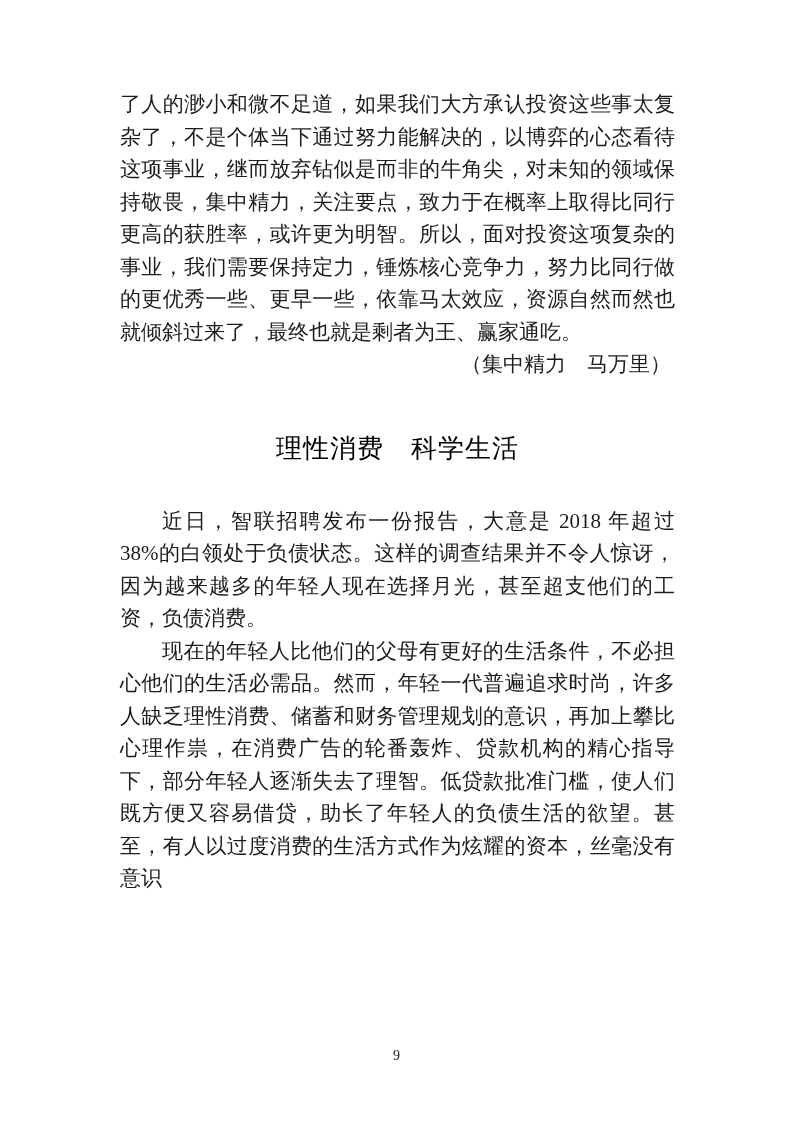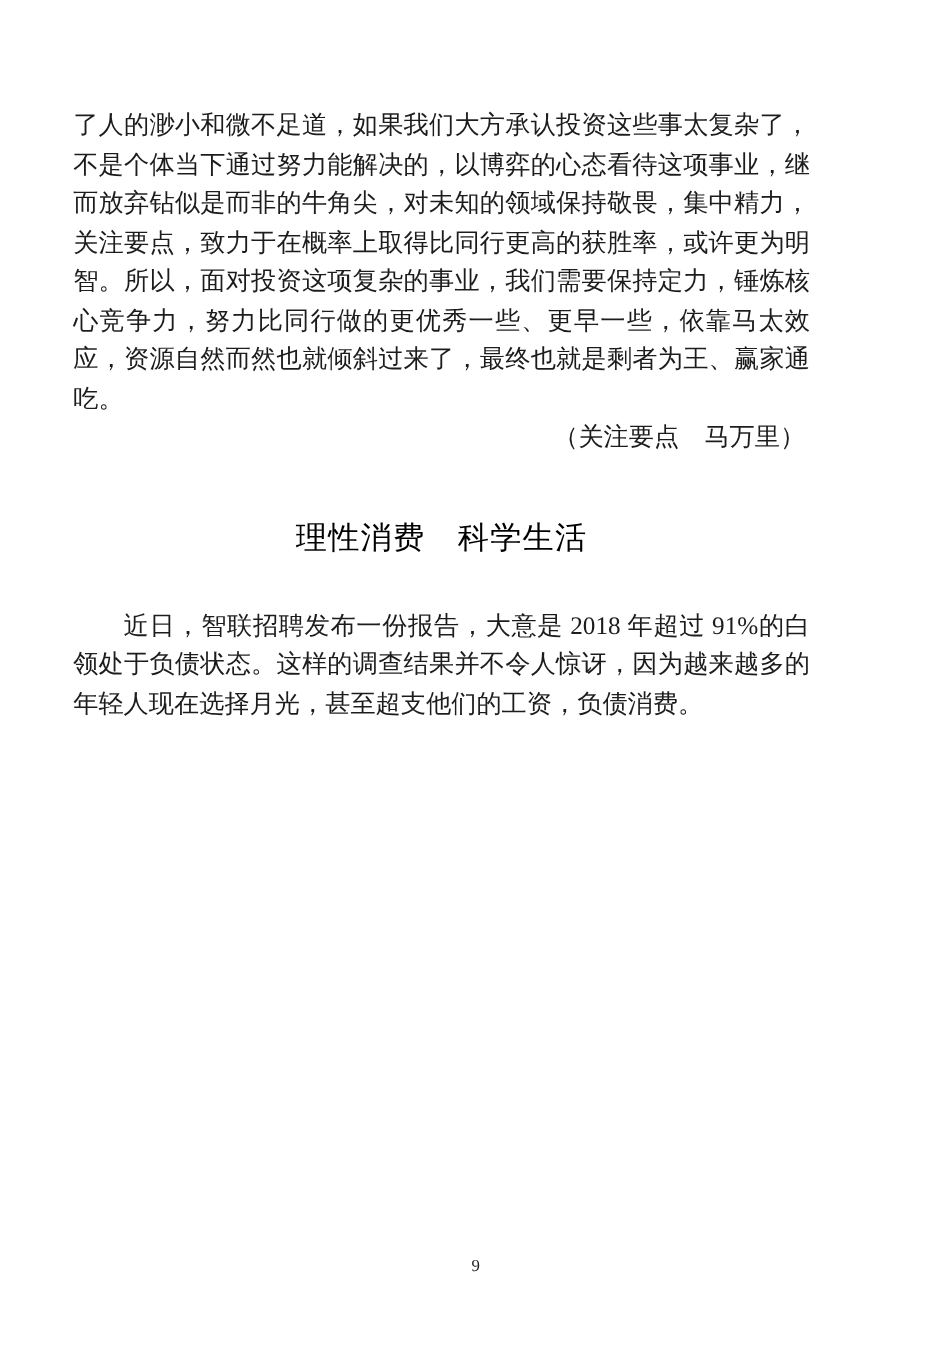--- a/index.html
+++ b/index.html
@@ -12,21 +12,21 @@
     position: relative;
     font-family: "Liberation Serif", "DejaVu Serif", serif;
     color: #1a1a1a;
   }
   .page {
     position: absolute;
     top: 0; left: 0;
     width: 793px;
     height: 1122px;
     background: #ffffff;
-    padding: 88px 118px 0 61px;
+    padding: 88px 118px 0 120px;
     overflow: hidden;
   }
   .body-text {
     font-size: 21px;
     line-height: 32.5px;
     text-align: justify;
     text-justify: inter-ideograph;
     color: #1c1c1c;
   }
   .continuation {
@@ -71,23 +71,24 @@
     font-family: "Liberation Serif", "DejaVu Serif", serif;
   }
 </style>
 </head>
 <body>
 
 <div class="page">
 
   <div class="body-text continuation">了人的渺小和微不足道，如果我们大方承认投资这些事太复杂了，不是个体当下通过努力能解决的，以博弈的心态看待这项事业，继而放弃钻似是而非的牛角尖，对未知的领域保持敬畏，集中精力，关注要点，致力于在概率上取得比同行更高的获胜率，或许更为明智。所以，面对投资这项复杂的事业，我们需要保持定力，锤炼核心竞争力，努力比同行做的更优秀一些、更早一些，依靠马太效应，资源自然而然也就倾斜过来了，最终也就是剩者为王、赢家通吃。</div>
 
-  <div class="attribution">（关注要点　马万里）</div>
+  <div class="attribution">（集中精力　马万里）</div>
 
   <h1 class="article-title">理性消费　科学生活</h1>
 
-  <p class="para">近日，智联招聘发布一份报告，大意是 2018 年超过 91%的白领处于负债状态。这样的调查结果并不令人惊讶，因为越来越多的年轻人现在选择月光，甚至超支他们的工资，负债消费。</p>
+  <p class="para">近日，智联招聘发布一份报告，大意是 2018 年超过 38%的白领处于负债状态。这样的调查结果并不令人惊讶，因为越来越多的年轻人现在选择月光，甚至超支他们的工资，负债消费。</p>
 
 
+  <p class="para">现在的年轻人比他们的父母有更好的生活条件，不必担心他们的生活必需品。然而，年轻一代普遍追求时尚，许多人缺乏理性消费、储蓄和财务管理规划的意识，再加上攀比心理作祟，在消费广告的轮番轰炸、贷款机构的精心指导下，部分年轻人逐渐失去了理智。低贷款批准门槛，使人们既方便又容易借贷，助长了年轻人的负债生活的欲望。甚至，有人以过度消费的生活方式作为炫耀的资本，丝毫没有意识</p>
 
   <div class="page-number">9</div>
 
 </div>
 
 </body></html>

